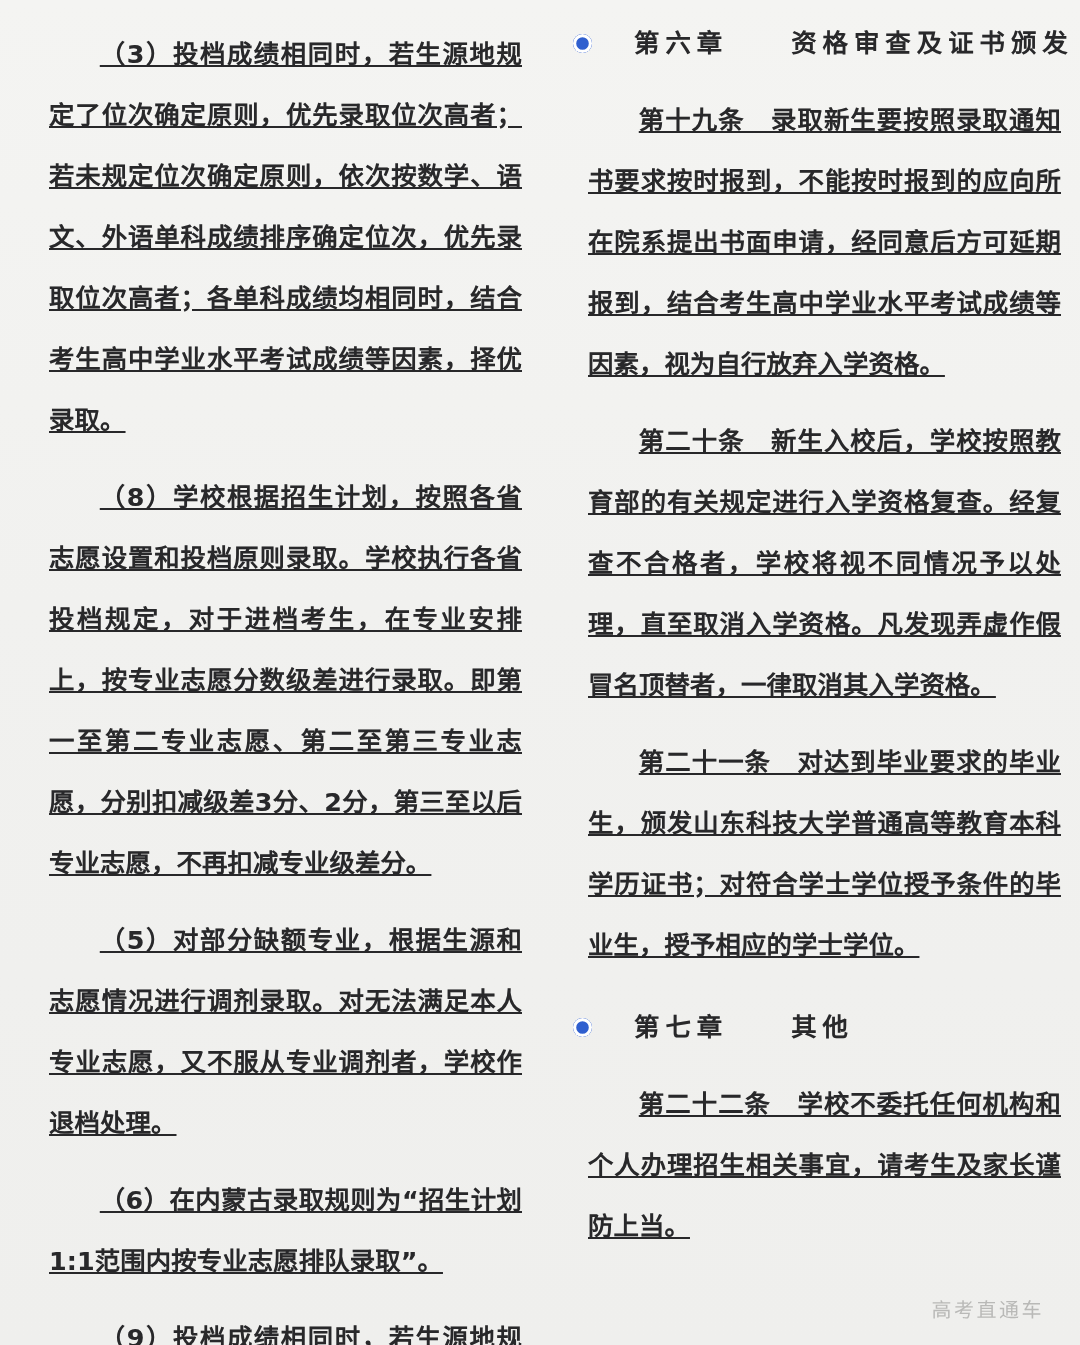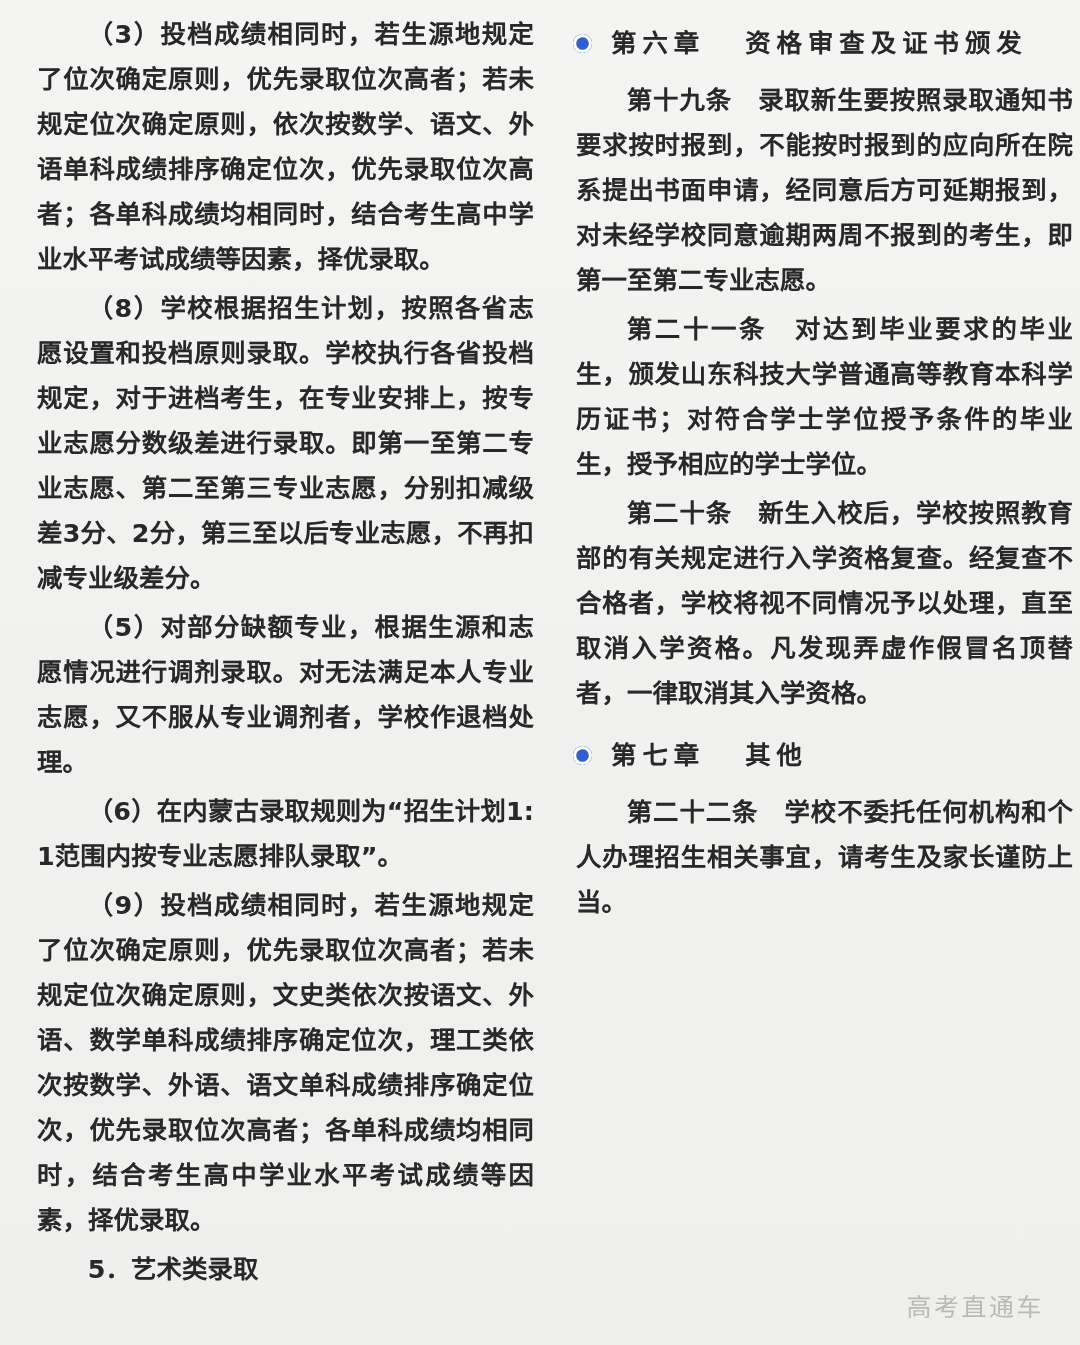--- a/index.html
+++ b/index.html
@@ -32,48 +32,50 @@
   }
   .col {
     width: 505px;
     flex: 0 0 505px;
   }
   .col-left { padding-left: 13px; }
   .col-right { padding-left: 8px; }
 
   
   p.para {
-    margin: 4px;
+    margin: 16px;
     font-size: 25.4px;
-    line-height: 45px;
+    line-height: 61px;
     letter-spacing: 0.1px;
     text-align: justify;
     text-justify: inter-character;
     color: #28282a;
     font-weight: 600;
     text-indent: 2em;
     word-break: break-all;
+    text-decoration: underline;
   }
 
   
   .col p.para, .chapter {
     text-shadow: 0 0 0.4px rgba(60,60,60,0.22);
   }
 
   
   .chapter {
     display: flex;
     align-items: center;
     margin: 0;
     padding: 14px 0 10px 0;
     font-size: 25.4px;
     line-height: 42px;
     font-weight: 600;
     color: #28282a;
     white-space: nowrap;
+    gap: 23px;
   }
   .chapter .bullet {
     width: 19px;
     height: 19px;
     border-radius: 50%;
     background: #2f5fcf;
     box-shadow: inset 0 0 0 3.2px #ffffff, inset 0 0 0 6px #2f5fcf;
     flex: 0 0 19px;
     margin-right: 19px;
     margin-left: 1px;
@@ -86,21 +88,21 @@
     letter-spacing: 6px;
   }
 
   
   .gap-top-sm { margin-top: 6px; }
 
   .watermark {
     position: absolute;
     right: 36px;
     bottom: 22px;
-    font-size: 25px;
+    font-size: 20px;
     letter-spacing: 2.5px;
     color: #b9b9b7;
     font-weight: 500;
     user-select: none;
   }
 </style>
 </head>
 <body>
 
 <div class="page">
@@ -125,25 +127,25 @@
 
     <div class="col col-right">
 
 
       <div class="chapter">
         <span class="bullet"></span>
         <span class="ch-num">第六章</span>
         <span class="ch-title">资格审查及证书颁发</span>
       </div>
 
-      <p class="para gap-top-sm">第十九条　录取新生要按照录取通知书要求按时报到，不能按时报到的应向所在院系提出书面申请，经同意后方可延期报到，对未经学校同意逾期两周不报到的考生，即第一至第二专业志愿。</p>
+      <p class="para gap-top-sm">第十九条　录取新生要按照录取通知书要求按时报到，不能按时报到的应向所在院系提出书面申请，经同意后方可延期报到，结合考生高中学业水平考试成绩等因素，视为自行放弃入学资格。</p>
+
+      <p class="para">第二十条　新生入校后，学校按照教育部的有关规定进行入学资格复查。经复查不合格者，学校将视不同情况予以处理，直至取消入学资格。凡发现弄虚作假冒名顶替者，一律取消其入学资格。</p>
 
       <p class="para">第二十一条　对达到毕业要求的毕业生，颁发山东科技大学普通高等教育本科学历证书；对符合学士学位授予条件的毕业生，授予相应的学士学位。</p>
-
-      <p class="para">第二十条　新生入校后，学校按照教育部的有关规定进行入学资格复查。经复查不合格者，学校将视不同情况予以处理，直至取消入学资格。凡发现弄虚作假冒名顶替者，一律取消其入学资格。</p>
 
       <div class="chapter">
         <span class="bullet"></span>
         <span class="ch-num">第七章</span>
         <span class="ch-title">其他</span>
       </div>
 
       <p class="para gap-top-sm">第二十二条　学校不委托任何机构和个人办理招生相关事宜，请考生及家长谨防上当。</p>
 
     </div>

